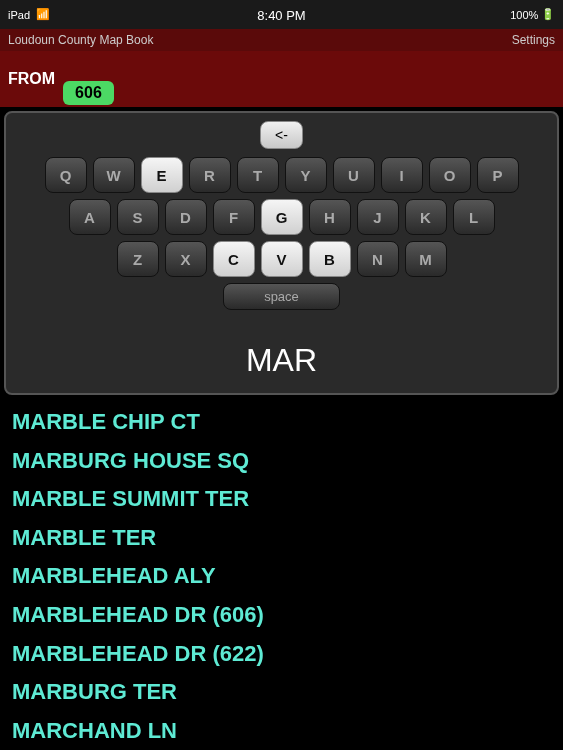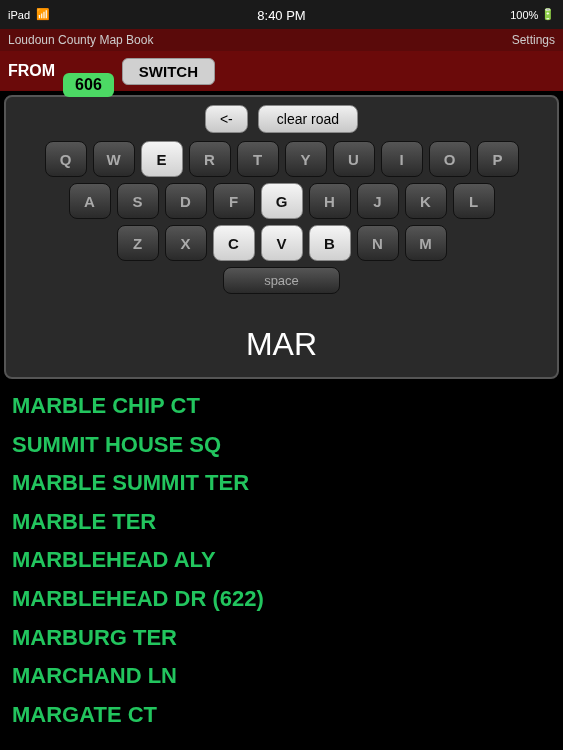--- a/index.html
+++ b/index.html
@@ -55,21 +55,21 @@
       cursor: pointer;
     }
 
     
     #toolbar {
       background: #6b0a0a;
       padding: 5px 8px;
       display: flex;
       align-items: center;
       gap: 8px;
-      height: 40px;
+      height: 56px;
     }
     #toolbar .from-label {
       color: #fff;
       font-size: 16px;
       font-weight: bold;
     }
     #toolbar .page-badge {
       background: #4cd964;
       color: #000;
       font-size: 16px;
@@ -178,21 +178,21 @@
 
     
     #street-list {
       background: #000;
       flex: 1;
       overflow-y: auto;
       padding: 4px 12px;
     }
 
     .street-item {
-      color: #22c55e;
+      color: #5eead4;
       font-size: 22px;
       font-weight: bold;
       padding: 5px 0;
       cursor: pointer;
       line-height: 1.3;
     }
   </style>
 </head>
 <body>
 
@@ -211,28 +211,26 @@
 </div>
 
 <div id="title-bar">
   <span class="app-title">Loudoun County Map Book</span>
   <span class="settings-btn">Settings</span>
 </div>
 
 <div id="toolbar">
   <span class="from-label">FROM</span>
   <span class="page-badge">606</span>
-  <button class="switch-btn">SWITCH</button>
 </div>
 
 <div id="keyboard-section">
 
   <div class="top-row">
     <button class="key-back">&lt;-</button>
-    <button class="key-clear">clear road</button>
   </div>
 
   <div class="key-row">
     <div class="key key-dark">Q</div>
     <div class="key key-dark">W</div>
     <div class="key key-light">E</div>
     <div class="key key-dark">R</div>
     <div class="key key-dark">T</div>
     <div class="key key-dark">Y</div>
     <div class="key key-dark">U</div>
@@ -266,21 +264,22 @@
   <div class="key-row">
     <button class="key-space">space</button>
   </div>
 
   <div class="input-display">MAR</div>
 
 </div>
 
 <div id="street-list">
 <div class="street-item">MARBLE CHIP CT</div>
-    <div class="street-item">SUMMIT HOUSE SQ</div>
+    <div class="street-item">MARBURG HOUSE SQ</div>
     <div class="street-item">MARBLE SUMMIT TER</div>
     <div class="street-item">MARBLE TER</div>
     <div class="street-item">MARBLEHEAD ALY</div>
+    <div class="street-item">MARBLEHEAD DR (606)</div>
     <div class="street-item">MARBLEHEAD DR (622)</div>
     <div class="street-item">MARBURG TER</div>
     <div class="street-item">MARCHAND LN</div>
     <div class="street-item">MARGATE CT</div>
   </div>
 
 </body></html>

